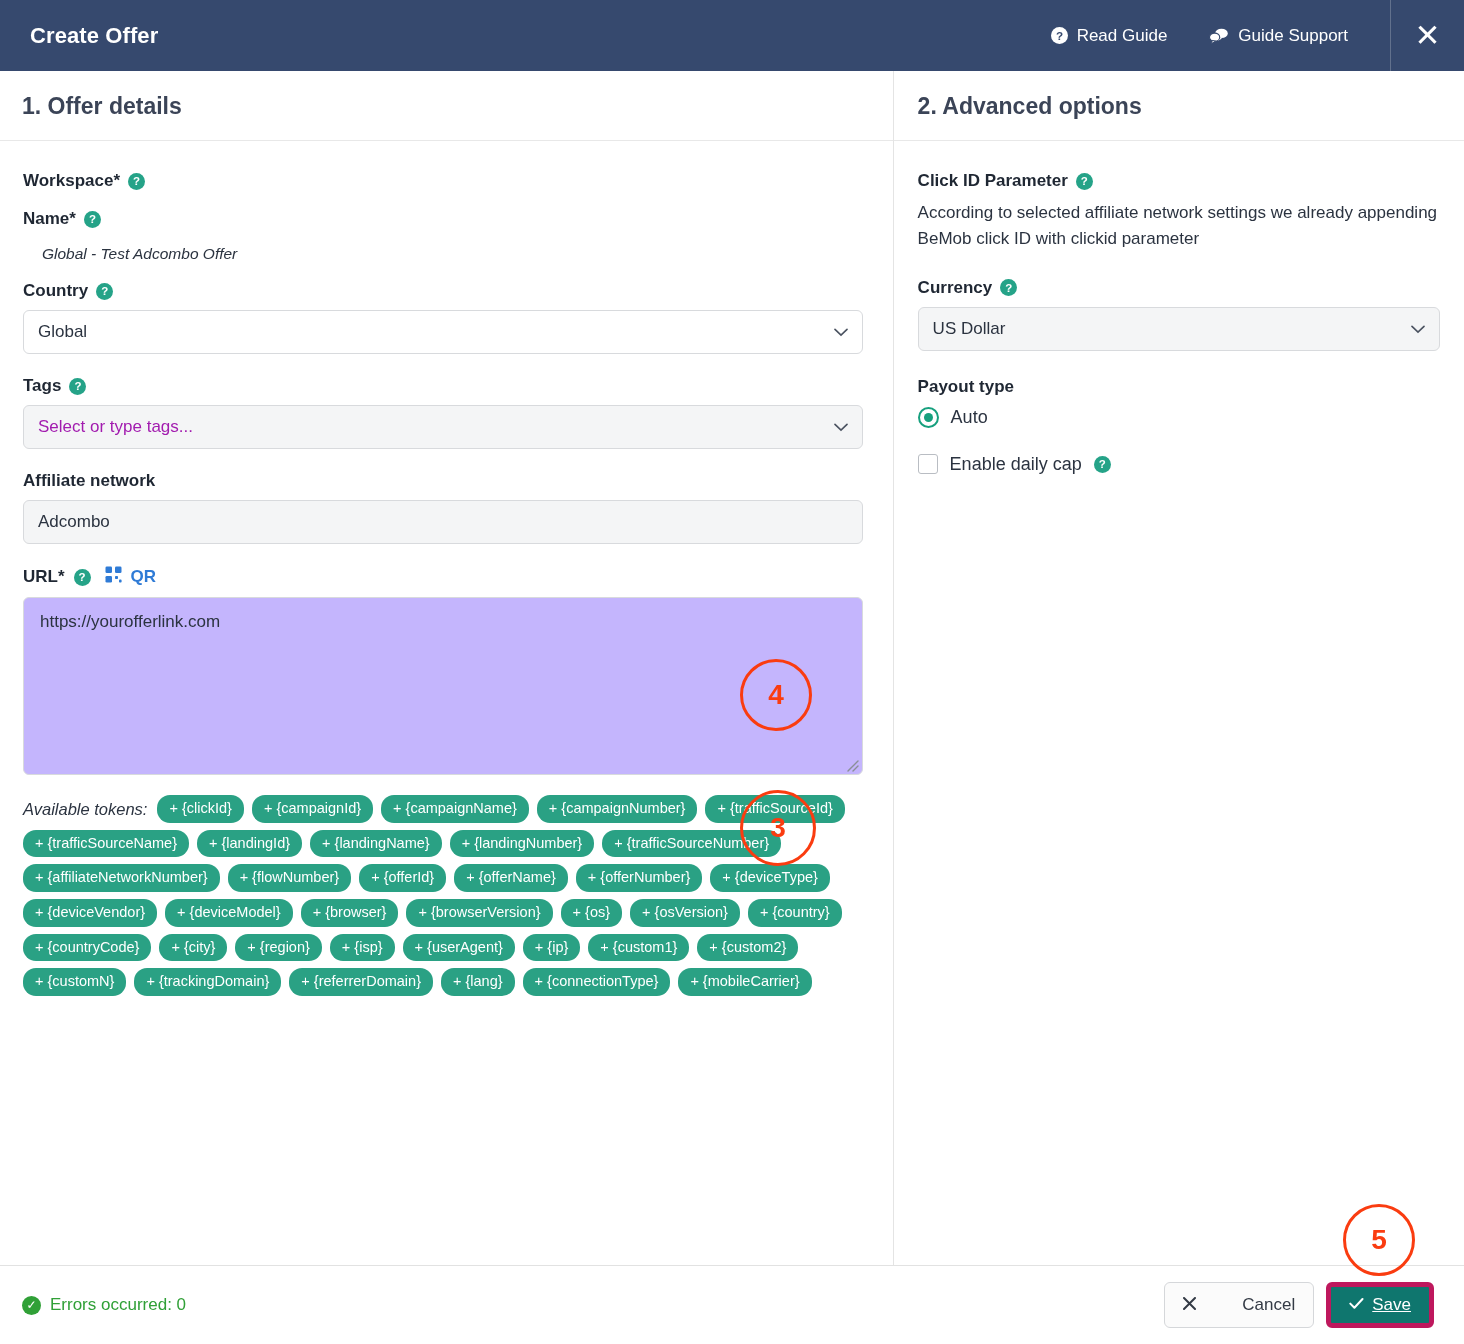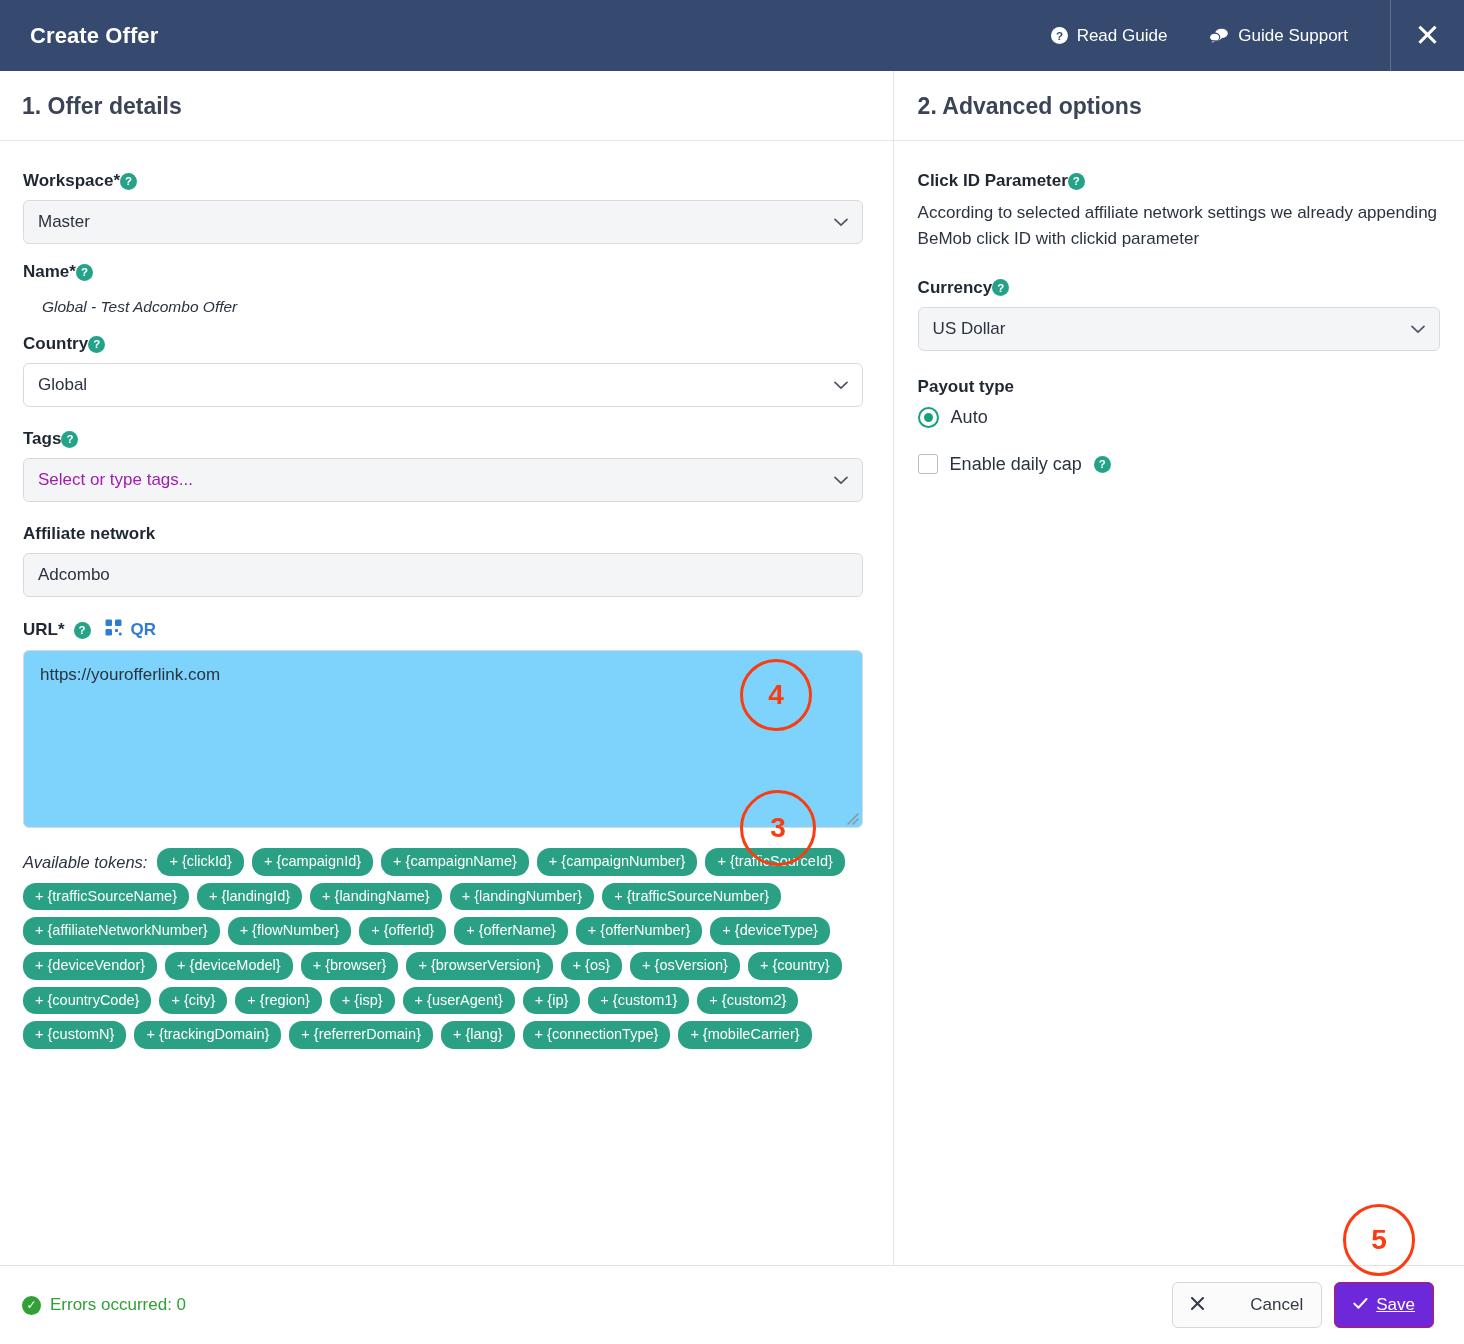--- a/index.html
+++ b/index.html
@@ -85,21 +85,21 @@
   .section-rule {
     border-bottom: 1px solid #e8e8e8;
     margin: 0;
   }
   .col-inner { padding: 30px 30px 0 23px; }
   .col-right .col-inner { padding: 30px 24px 0 24px; }
 
   
   .field { margin-bottom: 18px; }
   .fl {
-    display: flex; align-items: center; gap: 0;
+    display: flex; align-items: center; gap: 8px;
     font-size: 17px; font-weight: 700; color: #1f2733;
     margin-bottom: 9px;
   }
   .help {
     width: 17px; height: 17px; border-radius: 50%;
     background: #25a388; color: #fff;
     font-size: 11.5px; font-weight: 700;
     display: inline-flex; align-items: center; justify-content: center;
     cursor: pointer; flex: 0 0 auto;
     font-family: "Liberation Sans", sans-serif;
@@ -138,21 +138,21 @@
   .qr-link {
     display: flex; align-items: center; gap: 9px;
     color: #2f7bd6; font-size: 17px; font-weight: 600;
     cursor: pointer; margin-left: 5px;
   }
   .url-area {
     width: 100%;
     height: 178px;
     border: 1px solid #d8dadd;
     border-radius: 6px;
-    background: #7dd3fc;
+    background: #c4b5fd;
     padding: 14px 16px;
     font-size: 17px;
     color: #2b3340;
     position: relative;
   }
   .resize-grip {
     position: absolute; right: 3px; bottom: 3px;
     width: 14px; height: 14px;
     pointer-events: none;
   }
@@ -243,21 +243,21 @@
     height: 46px; padding: 0 18px;
     border-radius: 6px; font-size: 17px;
     cursor: pointer; white-space: nowrap;
   }
   .btn-cancel {
     background: #fbfbfb; border: 1px solid #d5d7da; color: #333a45;
     margin-right: 12px;
     gap: 46px;
   }
   .btn-save {
-    background: #6d28d9; border: 1px solid #be185d; color: #fff; text-decoration: underline;
+    background: #0f766e; border: 5px solid #be185d; color: #fff; text-decoration: underline;
   }
 
   
   .anno {
     position: absolute;
     border: 3px solid #fa3c10;
     border-radius: 50%;
     color: #fa3c10;
     font-weight: 700;
     display: flex; align-items: center; justify-content: center;
@@ -312,28 +312,20 @@
     <div class="col-left">
       <div class="section-title">1. Offer details</div>
       <div class="section-rule"></div>
 
       <div class="col-inner">
 
         <div class="field">
           <div class="fl">
             <span>Workspace*</span>
             <span class="help">?</span>
-          </div>
-          <div class="ctl sel">
-            <span>Master</span>
-            <span class="chev">
-              <svg width="14" height="9" viewBox="0 0 14 9">
-                  <path d="M1 1.4 L7 7.2 L13 1.4" stroke="#4a5260" stroke-width="1.6" fill="none" stroke-linecap="round"></path>
-                </svg>
-            </span>
           </div>
         </div>
 
         <div class="field">
           <div class="fl">
             <span>Name*</span>
             <span class="help">?</span>
           </div>
           <div class="subnote">Global - Test Adcombo Offer</div>
         </div>

